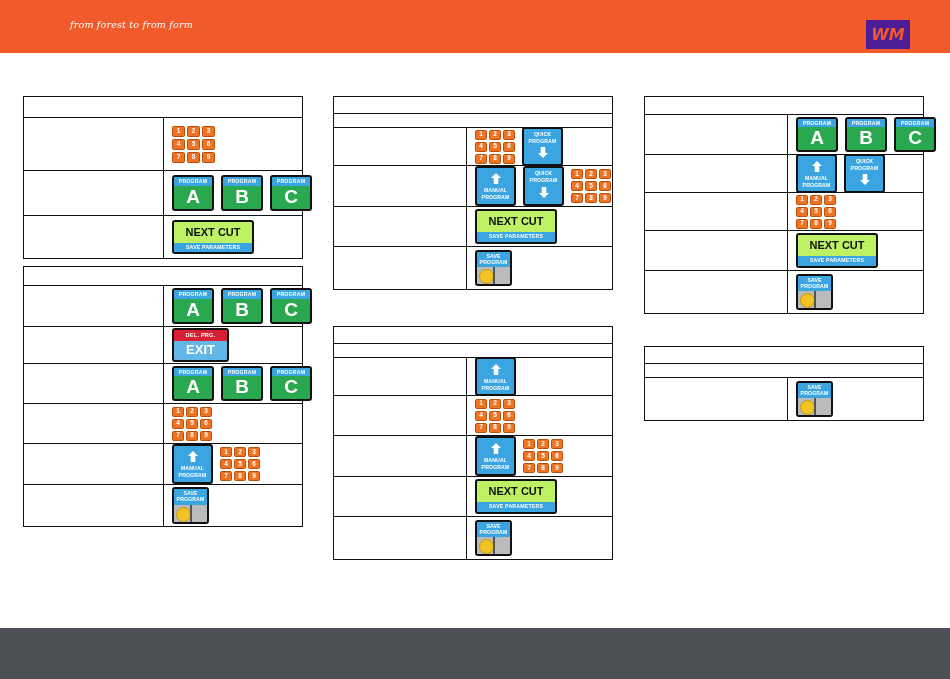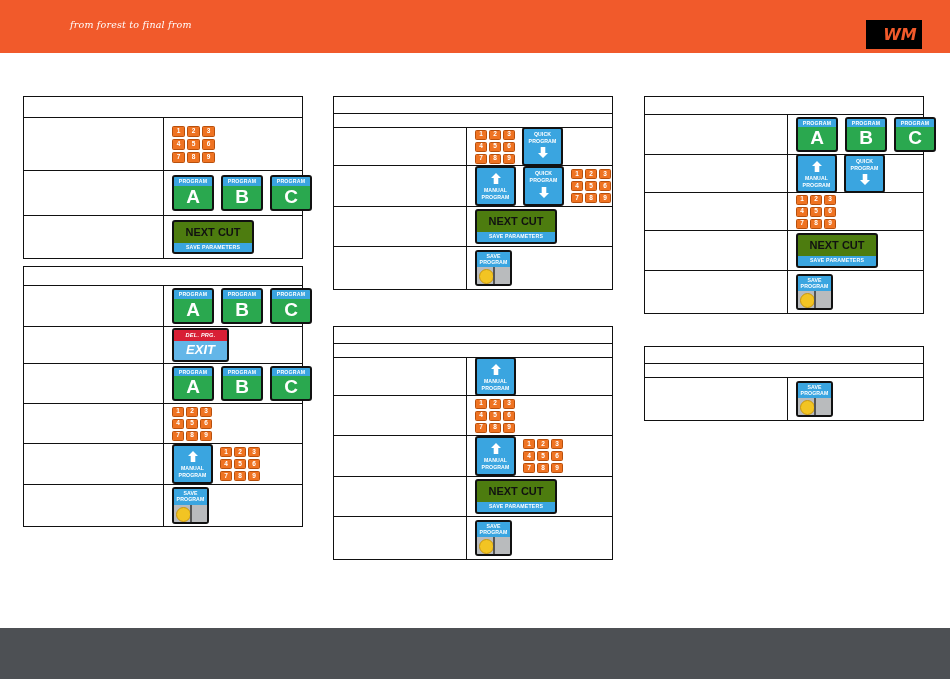--- a/index.html
+++ b/index.html
@@ -22,21 +22,21 @@
     white-space:nowrap;
   }
   .logo-word sup{font-size:9px;vertical-align:super;font-style:normal;}
   .logo-tag{
     font-family:"DejaVu Serif", serif;
     font-style:italic;font-size:9.5px;color:#ffffff;
     margin-top:3px;margin-left:8px;letter-spacing:0.2px;white-space:nowrap;
   }
   .wm-badge{
     position:absolute;left:866px;top:20px;width:44px;height:29px;
-    background:#000000;display:flex;align-items:center;justify-content:center;padding-left:12px;
+    background:#4c1d95;display:flex;align-items:center;justify-content:center;
   }
   .wm-badge span{
     font-family:"DejaVu Sans", sans-serif;
     font-weight:bold;font-style:italic;font-size:16px;color:#f15a2b;line-height:1;
   }
 
   
   .footer{
     position:absolute;left:0;top:628px;width:950px;height:51px;
     background:#4d5054;
@@ -82,21 +82,21 @@
     background:#3aa5e0;color:#ffffff;font-size:5.2px;font-weight:bold;
     text-align:center;letter-spacing:0.2px;line-height:1;padding:2px 0 1.5px;
   }
   .prog-btn .letter{
     color:#ffffff;font-size:19px;font-weight:bold;text-align:center;
     line-height:1;padding:1px 0 3px;
   }
 
   
   .nextcut{
-    width:78px;border:2px solid #111;border-radius:3px;overflow:hidden;background:#4d7c0f;
+    width:78px;border:2px solid #111;border-radius:3px;overflow:hidden;background:#bef264;
   }
   .nextcut .main{
     color:#111;font-size:11px;font-weight:bold;text-align:center;
     line-height:1;padding:5px 0 5px;
   }
   .nextcut .sub{
     background:#3aa5e0;color:#ffffff;font-size:5.2px;font-weight:bold;
     text-align:center;line-height:1;padding:2px 0;letter-spacing:0.2px;
   }
 
@@ -150,21 +150,21 @@
   }
   .savebtn .slot{
     position:absolute;left:16px;top:0;width:1.5px;height:17px;background:#555;
   }
 </style>
 </head>
 <body>
 
 <div class="header">
   <div class="logo-block">
-    <div class="logo-tag">from forest to final from</div>
+    <div class="logo-tag">from forest to from form</div>
   </div>
   <div class="wm-badge">
     <span>WM</span>
   </div>
 </div>
 
 <div class="tbl" id="tbl-a">
   <div class="hdr-row" style="height:21px;">
     <div style="padding:4px 6px;font-size:8px;"></div>
   </div>
@@ -235,21 +235,21 @@
           <div class="letter">B</div>
         </div>
         <div class="prog-btn">
           <div class="cap">PROGRAM</div>
           <div class="letter">C</div>
         </div>
       </div>
     </div>
   </div>
 
-  <div class="trow" style="height:37px;font-style:italic;">
+  <div class="trow" style="height:37px;">
     <div class="cell-l"></div>
     <div class="cell-r">
       <div class="exitbtn">
         <div class="cap">DEL. PRG.</div>
         <div class="main">EXIT</div>
       </div>
     </div>
   </div>
 
   <div class="trow" style="height:40px;">

